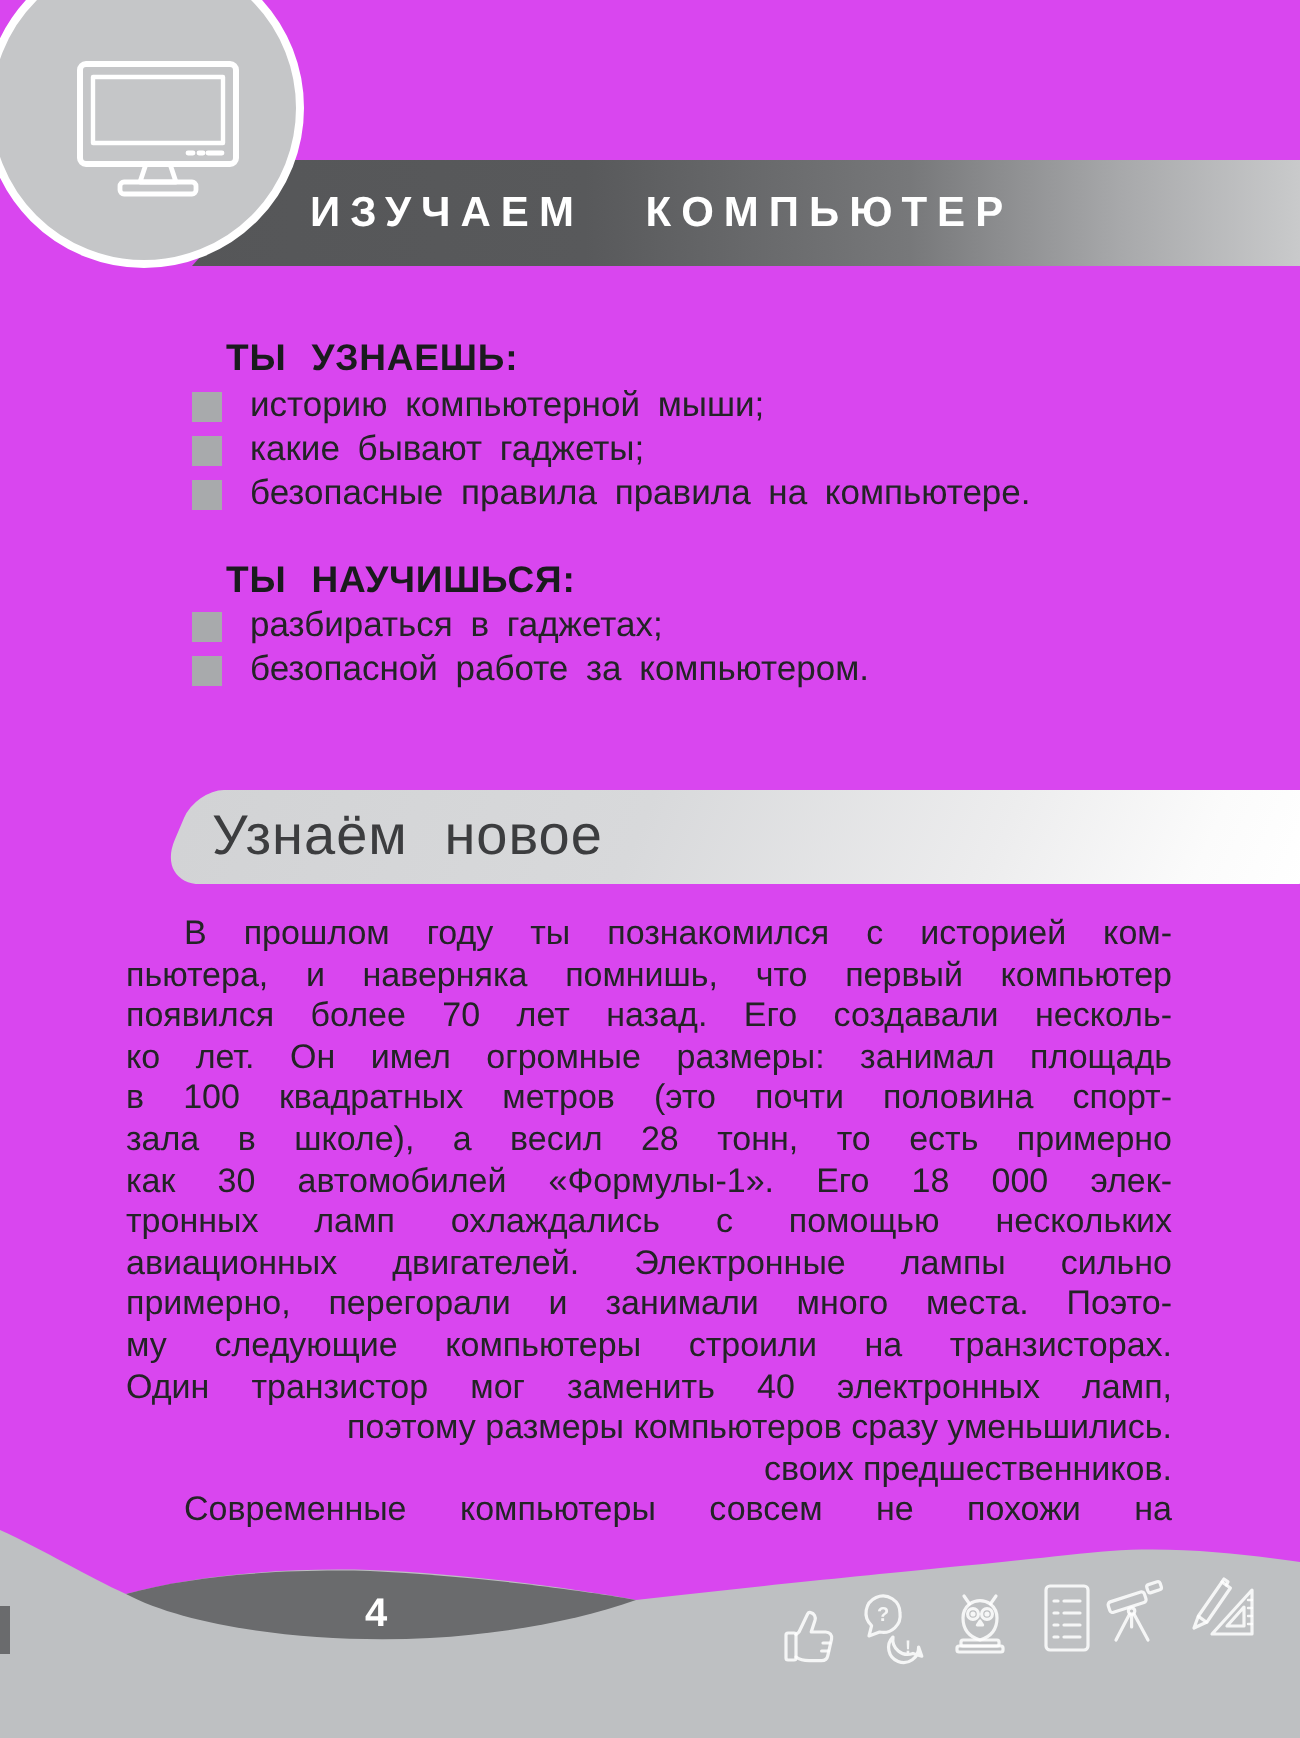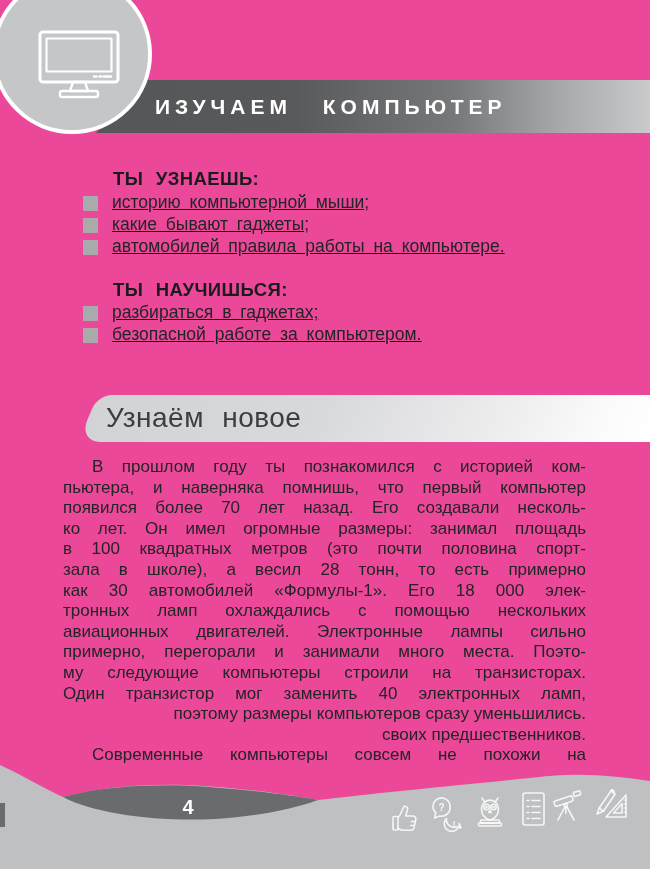--- a/index.html
+++ b/index.html
@@ -1,18 +1,18 @@
 <!DOCTYPE html>
 <html><head>
 <meta charset="utf-8">
 <style>
   html,body{margin:0;padding:0;background:#ffffff;}
   .page{
     position:relative;width:650px;height:869px;overflow:hidden;
-    background:#ec4899;font-family:"Liberation Sans",sans-serif;
+    background:#d946ef;font-family:"Liberation Sans",sans-serif;
     -webkit-font-smoothing:antialiased;
   }
   
   .top-banner{
     position:absolute;left:0;top:80px;width:650px;height:53px;
     background:linear-gradient(90deg,#545557 0%,#58595b 45%,#77787a 70%,#a7a8aa 86%,#c9cacb 100%);
     clip-path:polygon(96px 53px,143px 0px,650px 0px,650px 53px);
   }
   .top-banner-title{
     position:absolute;left:155px;top:0;height:53px;line-height:53px;
@@ -26,21 +26,21 @@
   .monitor-svg{position:absolute;left:38px;top:30px;}
   
   .sec-heading{
     position:absolute;left:112px;margin:1px;
     font-size:18.5px;font-weight:bold;color:#1a1b1d;
     letter-spacing:0.4px;word-spacing:7px;line-height:22px;
   }
   .h-learn{top:167px;}
   .h-skills{top:278px;}
   .list{
-    position:absolute;left:63px;width:523px;margin:0;padding:0;list-style:none;text-decoration:underline;
+    position:absolute;left:76px;width:523px;margin:0;padding:0;list-style:none;
   }
   .list-learn{top:192px;}
   .list-skills{top:302px;}
   .list li{
     position:relative;padding-left:49px;line-height:21.8px;
     font-size:17.5px;color:#232426;word-spacing:4px;
   }
   .list .sq{
     position:absolute;left:20px;top:4px;width:15px;height:15px;background:#a8aaac;
   }
@@ -88,21 +88,21 @@
     <rect x="8.5" y="8.5" width="65" height="33" stroke-width="2.2"></rect>
     <path d="M56 46.5h2.5M61.5 46.5h2M66 46.5h7" stroke-width="2.4"></path>
     <path d="M35 52h12l3 9H32z" stroke-width="2.4"></path>
     <rect x="22" y="61" width="38" height="6" rx="2" stroke-width="2.4"></rect>
   </svg>
 
   <h2 class="sec-heading h-learn">ТЫ УЗНАЕШЬ:</h2>
   <ul class="list list-learn">
       <li><span class="sq"></span><span>историю компьютерной мыши;</span></li>
       <li><span class="sq"></span><span>какие бывают гаджеты;</span></li>
-      <li><span class="sq"></span><span>автомобилей правила работы на компьютере.</span></li>
+      <li><span class="sq"></span><span>безопасные правила правила на компьютере.</span></li>
     </ul>
 
   <h2 class="sec-heading h-skills">ТЫ НАУЧИШЬСЯ:</h2>
   <ul class="list list-skills">
       <li><span class="sq"></span><span>разбираться в гаджетах;</span></li>
       <li><span class="sq"></span><span>безопасной работе за компьютером.</span></li>
     </ul>
 
   <div class="pill"></div>
   <div class="pill-title">Узнаём новое</div>

